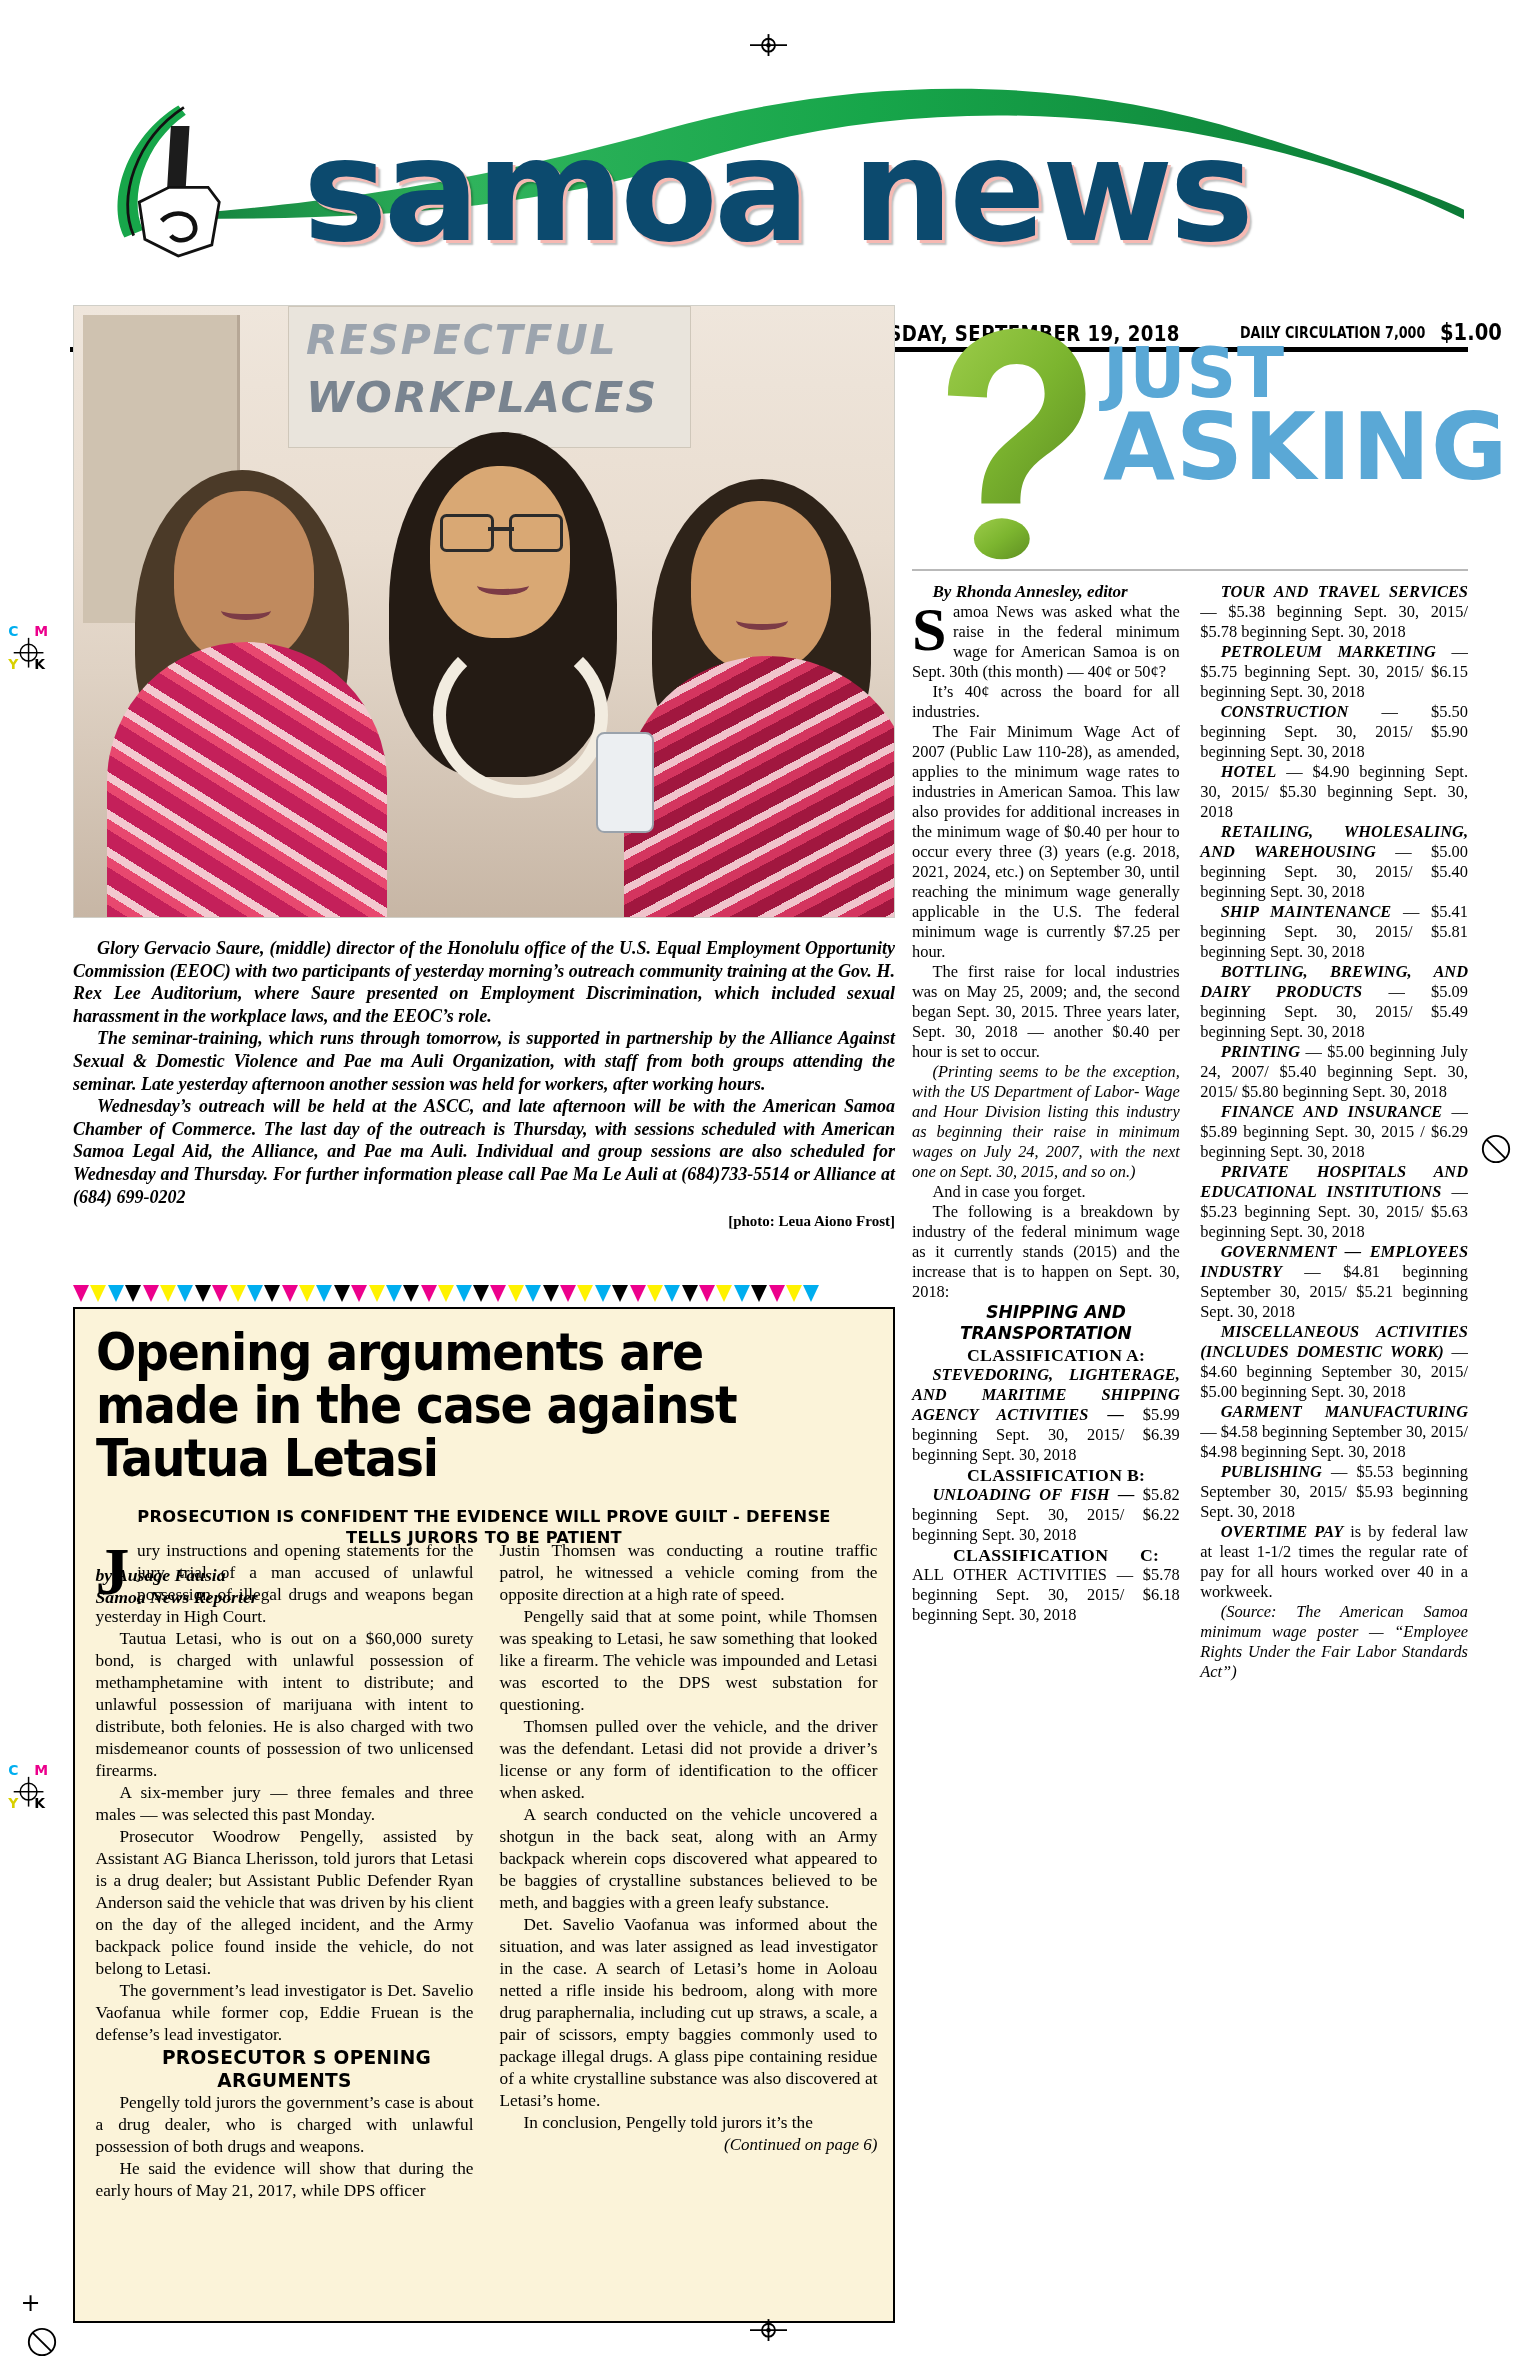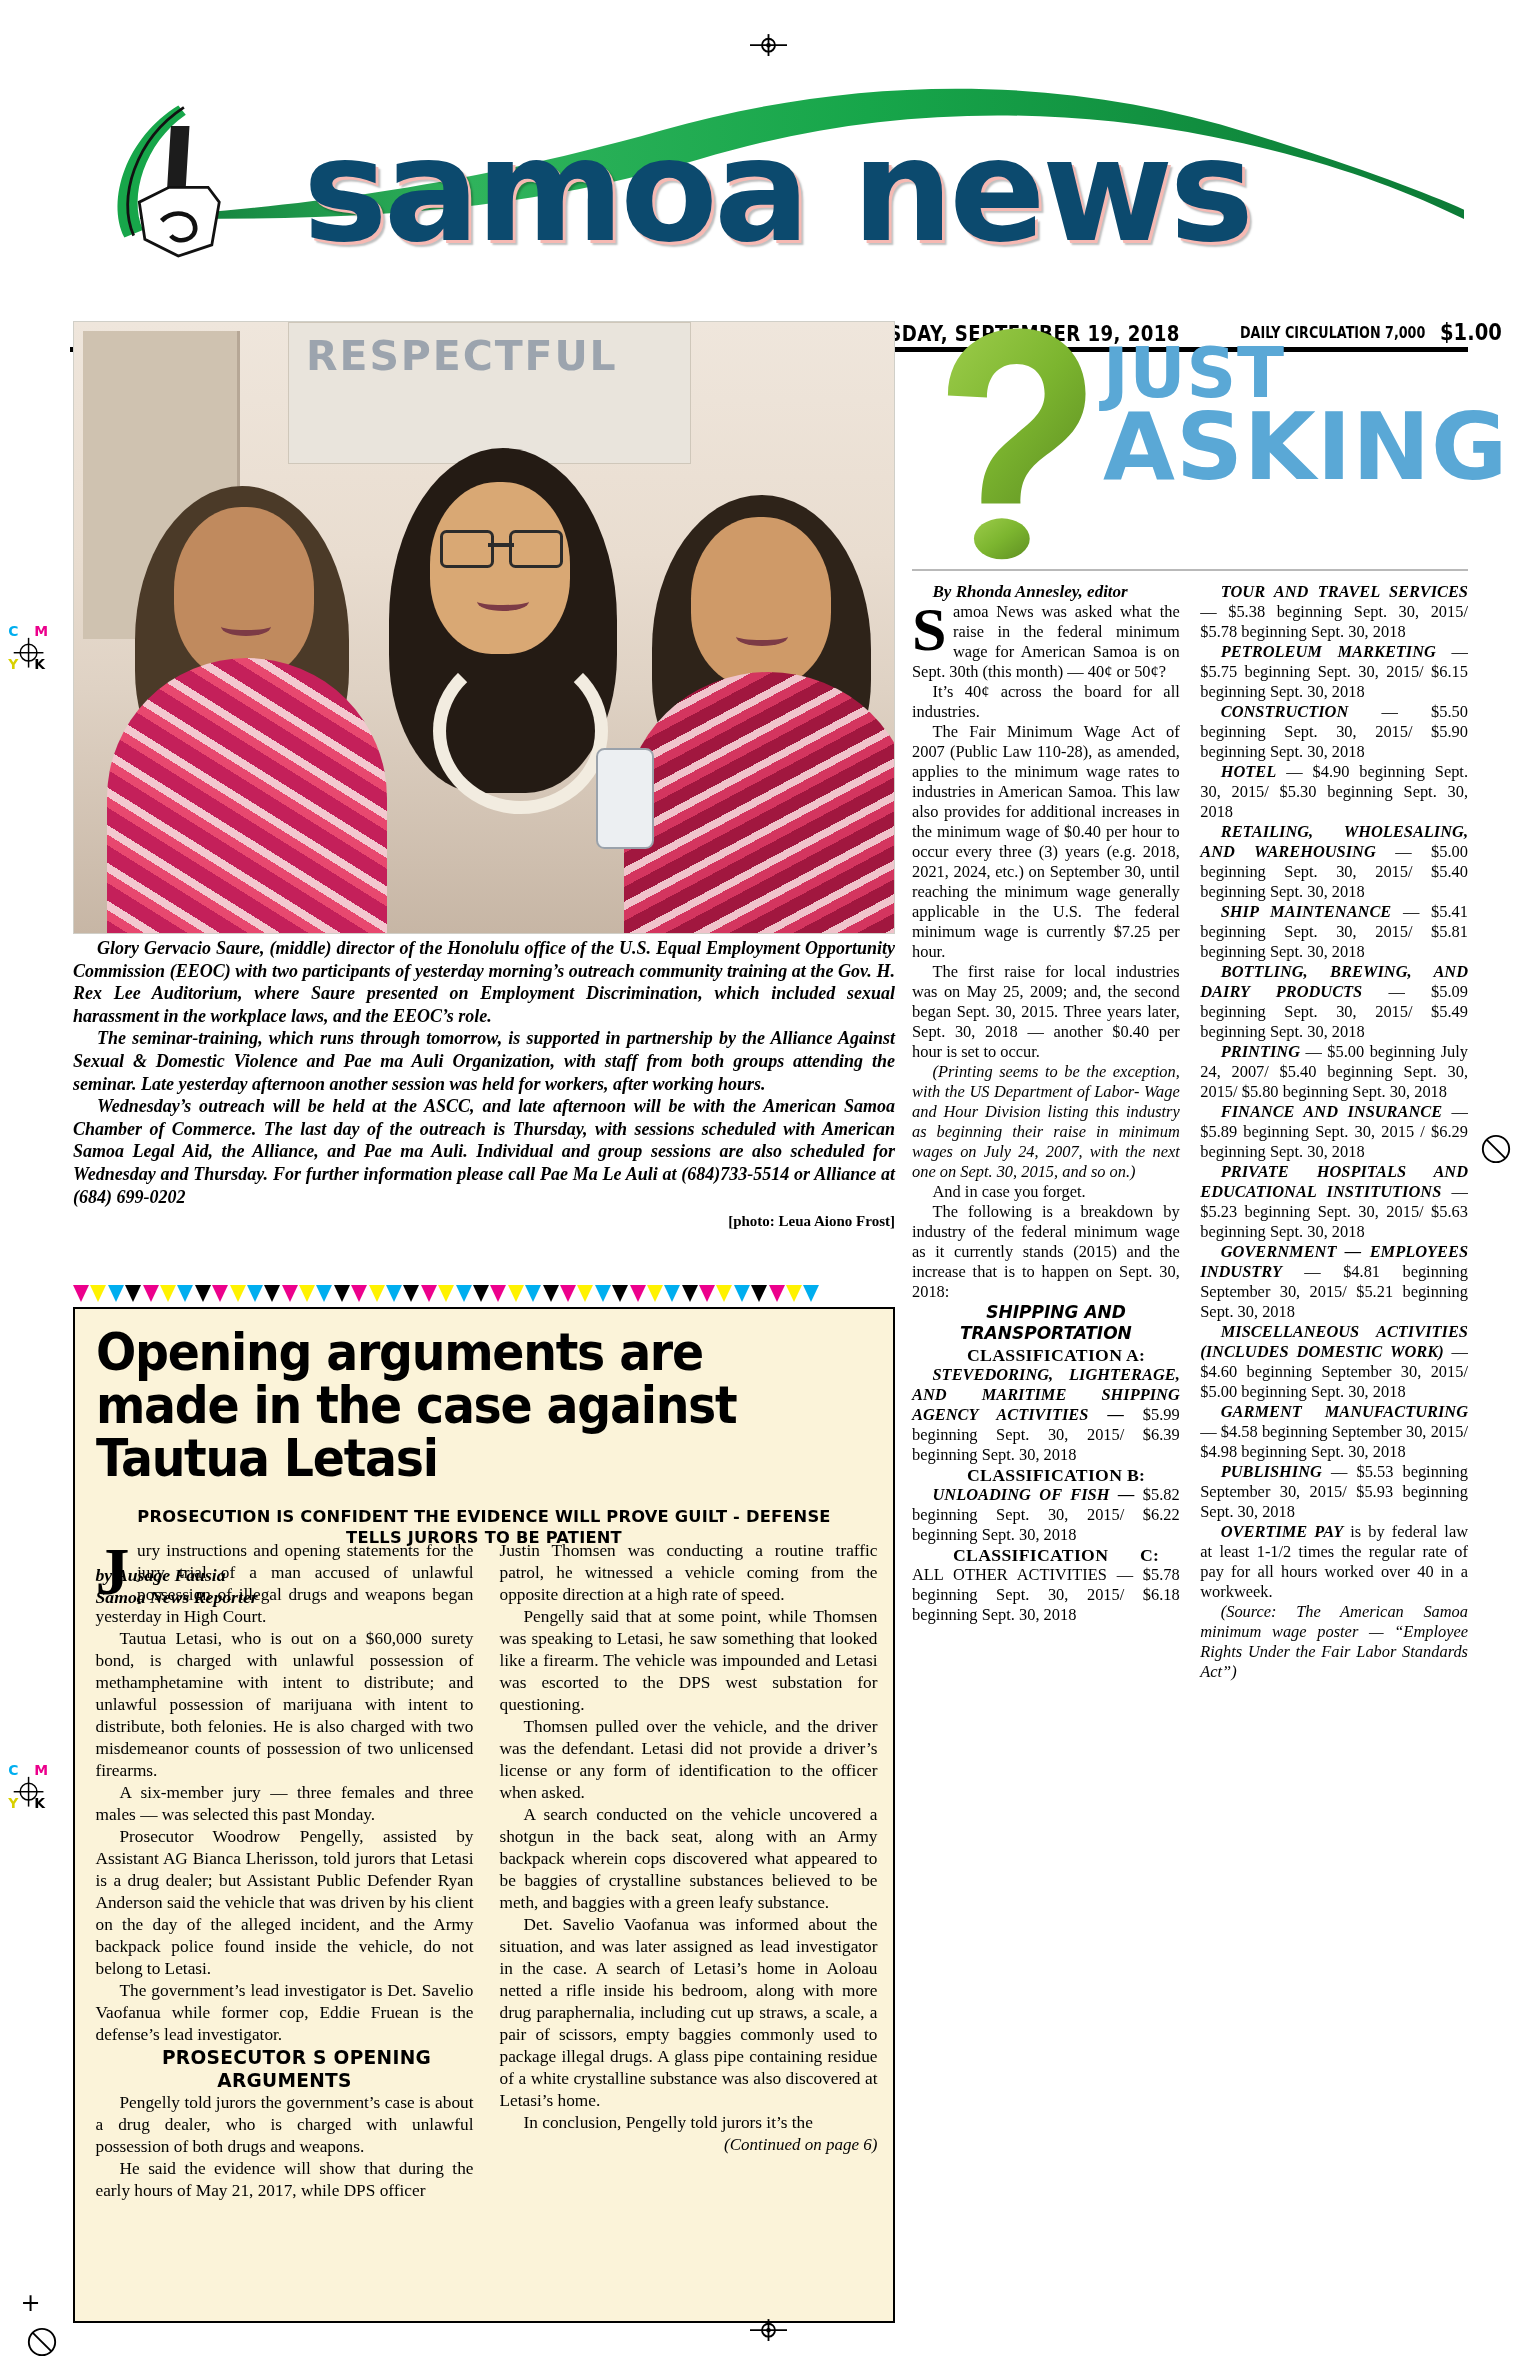--- a/index.html
+++ b/index.html
@@ -20,22 +20,22 @@
     text-shadow:2.8px 2.8px 0 #f6b9b3, 4.7px 4.7px 1.9px rgba(0,0,0,0.25);}
   #masthead-rule{position:absolute;left:70px;top:296px;width:1398px;height:4.7px;background:#000;}
   .mast-line{position:absolute;font-family:"DejaVu Sans",sans-serif;font-weight:bold;
     transform:scaleX(.85);transform-origin:left center;white-space:nowrap;}
   #mast-place{left:336px;top:270px;font-size:21.4px;letter-spacing:0.5px;}
   #mast-date{left:811px;top:270px;font-size:21.4px;letter-spacing:0.5px;}
   #mast-circ{left:1240px;top:273px;font-size:15px;letter-spacing:0px;}
   #mast-price{left:1440px;top:268px;font-size:23px;}
 
   
-  #photo{position:absolute;left:73px;top:321px;width:820px;height:611px;overflow:hidden;
-    border:0.9px solid #d0cfc8;background:#be185d;}
+  #photo{position:absolute;left:73px;top:305px;width:820px;height:611px;overflow:hidden;
+    border:0.9px solid #d0cfc8;background:#be185d;font-style:italic;}
   .ph-wall{position:absolute;inset:0;background:
     linear-gradient(180deg,#efe6dc 0%,#e9ddd0 38%,#dfd2c4 60%,#c7b6a5 100%);}
   .ph-poster{position:absolute;left:214px;top:0;width:401px;height:140px;background:#e9e4dc;border:1.9px solid #cfc7ba;}
   .ph-poster .l1{position:absolute;left:17px;top:9.3px;font-family:"DejaVu Sans",sans-serif;
     font-weight:bold;font-size:41px;color:#8f9aa6;letter-spacing:1.9px;opacity:.85;}
   .ph-poster .l2{position:absolute;left:17px;top:65px;font-family:"DejaVu Sans",sans-serif;
     font-weight:bold;font-size:43px;color:#6d7a88;letter-spacing:1.9px;opacity:.9;}
   .ph-door{position:absolute;left:9.3px;top:9.3px;width:154px;height:308px;background:#cfc2b0;border-right:3.7px solid #b6a796;}
   .ph-circle{position:absolute;left:345px;top:182px;width:112px;height:112px;border-radius:50%;
     background:radial-gradient(circle at 38% 34%,#f6d8b6,#d8a777);opacity:.55;}
@@ -198,20 +198,21 @@
     <line x1="22" y1="16" x2="22" y2="48" stroke="#000" stroke-width="1.6"></line>
     <line x1="6" y1="32" x2="38" y2="32" stroke="#000" stroke-width="1.6"></line>
   </svg>
 </div>
 
 <div id="photo">
   <div class="ph-wall"></div>
   <div class="ph-door"></div>
   <div class="ph-poster">
     <div class="l1">RESPECTFUL</div>
+    <div class="l2">WORKPLACES</div>
   </div>
   <div class="ph-circle"></div>
 
   <div class="person" id="p1">
     <div class="p-hair"></div>
     <div class="p-head"></div>
     <div class="smile" style="left:114px;top:131px;width:50px;"></div>
     <div class="p-body"></div>
   </div>
 

